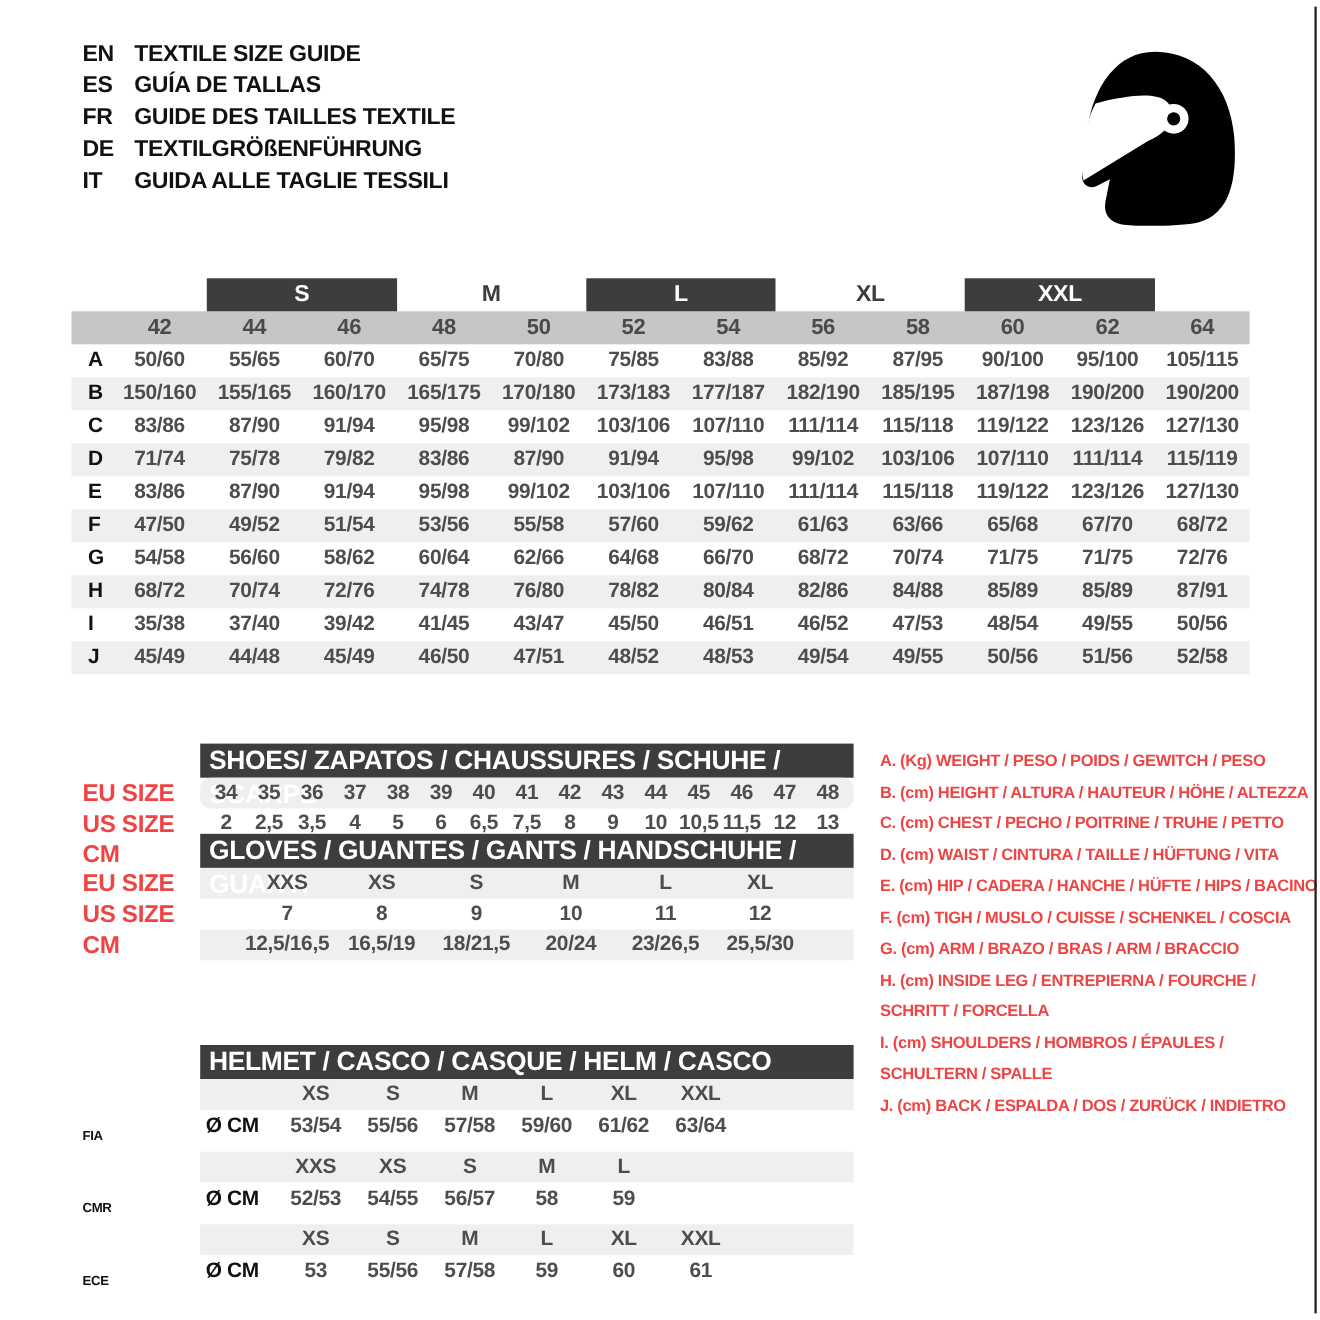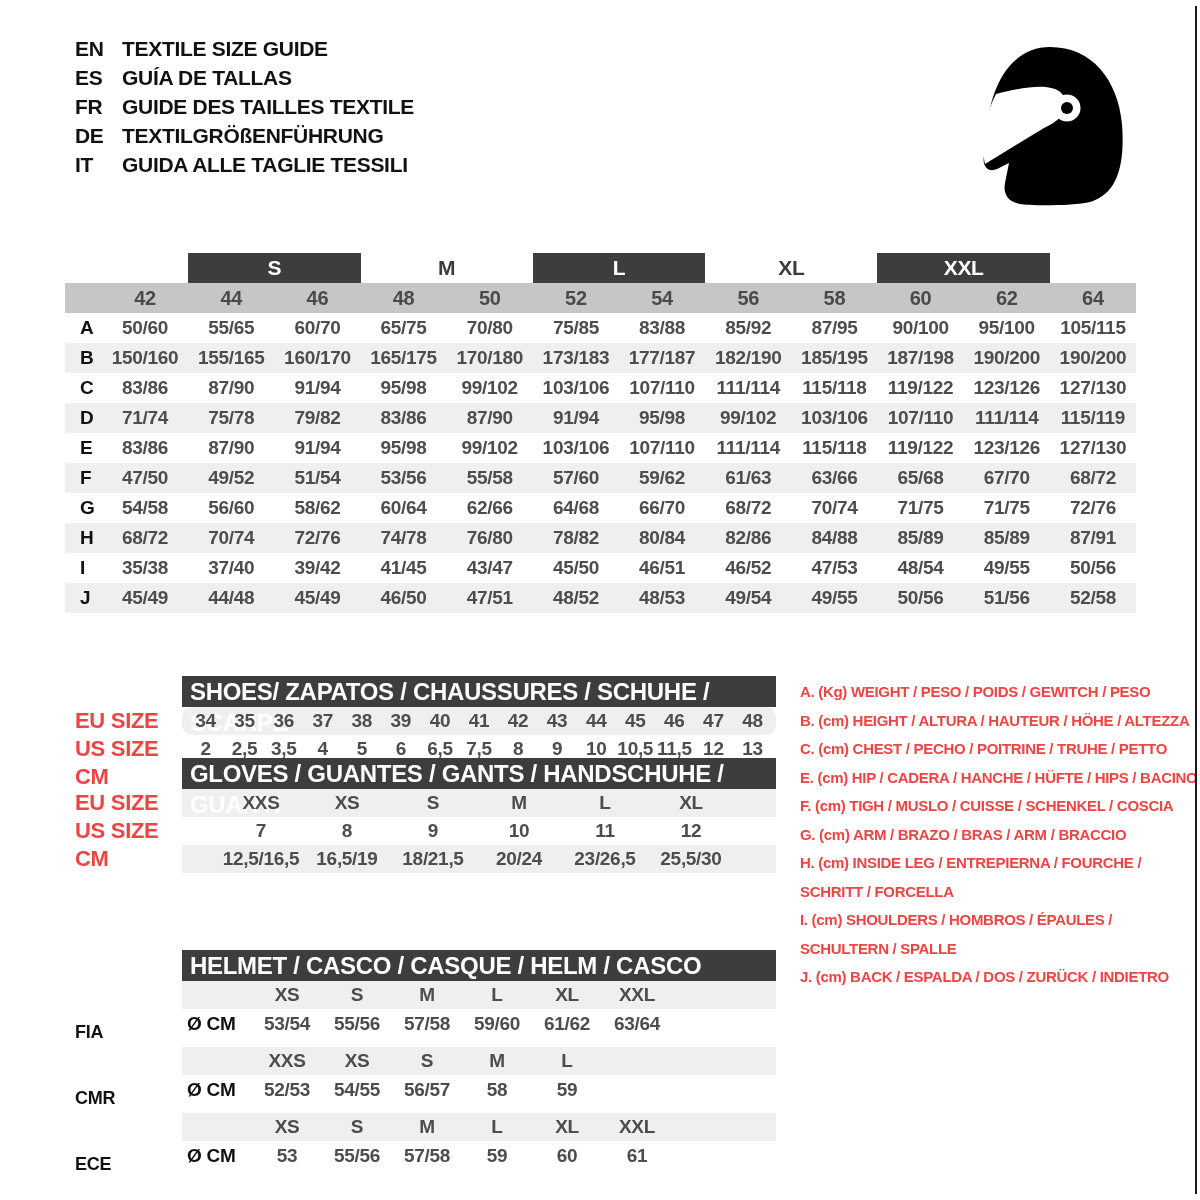--- a/index.html
+++ b/index.html
@@ -42,21 +42,21 @@
   .gloves-grid{grid-template-columns:repeat(6,86px);padding-left:36px;}
 
   
   .h-group{position:relative;}
   .h-row{display:grid;grid-template-columns:70px repeat(6,70px);font-size:19px;
          color:var(--table_text,#4d4d4d);text-align:center;}
   .h-sizes{height:28px;line-height:28px;background:var(--row_stripe,#efefef);}
   .h-vals{height:38px;line-height:30px;}
   .h-prefix{text-align:left;padding-left:5px;color:#111;}
   .h-side-label{position:absolute;left:-107px;bottom:0;height:30px;line-height:30px;
-                font-size:18px;color:#111;text-align:center;}
+                font-size:12px;color:#111;text-align:center;}
 
   
   .legend{position:absolute;left:800px;top:678px;width:398px;}
   .legend-item{font-size:15px;line-height:28.5px;color:#ef4444;}
 
   
   .edge-line{position:absolute;left:1195px;top:6px;width:2px;height:1188px;background:#1a1a1a;}
 </style>
 </head>
 <body>
@@ -600,20 +600,21 @@
   </div>
 
   <div class="legend">
 
       <div class="legend-item">A. (Kg) WEIGHT / PESO / POIDS / GEWITCH / PESO</div>
 
       <div class="legend-item">B. (cm) HEIGHT / ALTURA / HAUTEUR / HÖHE / ALTEZZA</div>
 
       <div class="legend-item">C. (cm) CHEST / PECHO / POITRINE / TRUHE / PETTO</div>
 
+      <div class="legend-item">D. (cm) WAIST / CINTURA / TAILLE / HÜFTUNG / VITA</div>
 
       <div class="legend-item">E. (cm) HIP / CADERA / HANCHE / HÜFTE / HIPS / BACINO</div>
 
       <div class="legend-item">F. (cm) TIGH / MUSLO / CUISSE / SCHENKEL / COSCIA</div>
 
       <div class="legend-item">G. (cm) ARM / BRAZO / BRAS / ARM / BRACCIO</div>
 
       <div class="legend-item">H. (cm) INSIDE LEG / ENTREPIERNA / FOURCHE / SCHRITT / FORCELLA</div>
 
       <div class="legend-item">I. (cm) SHOULDERS / HOMBROS / ÉPAULES / SCHULTERN / SPALLE</div>

